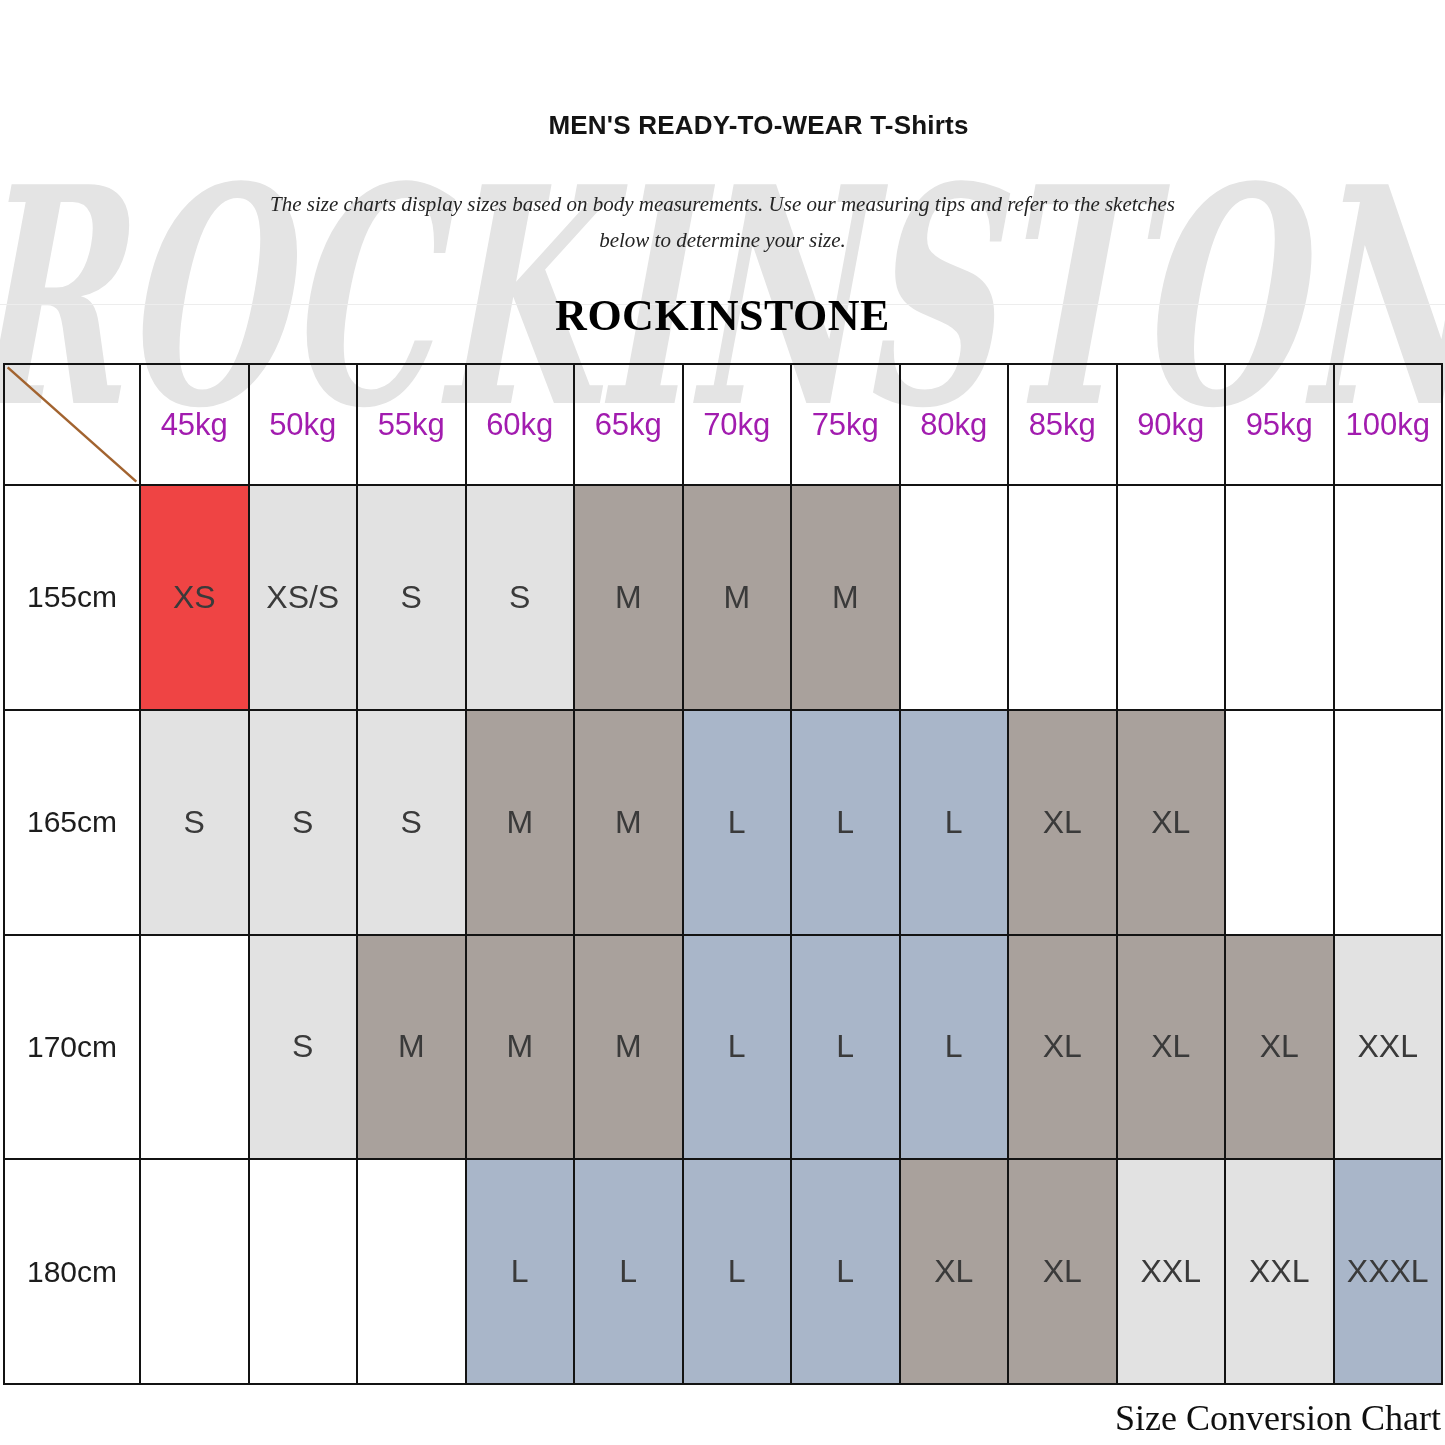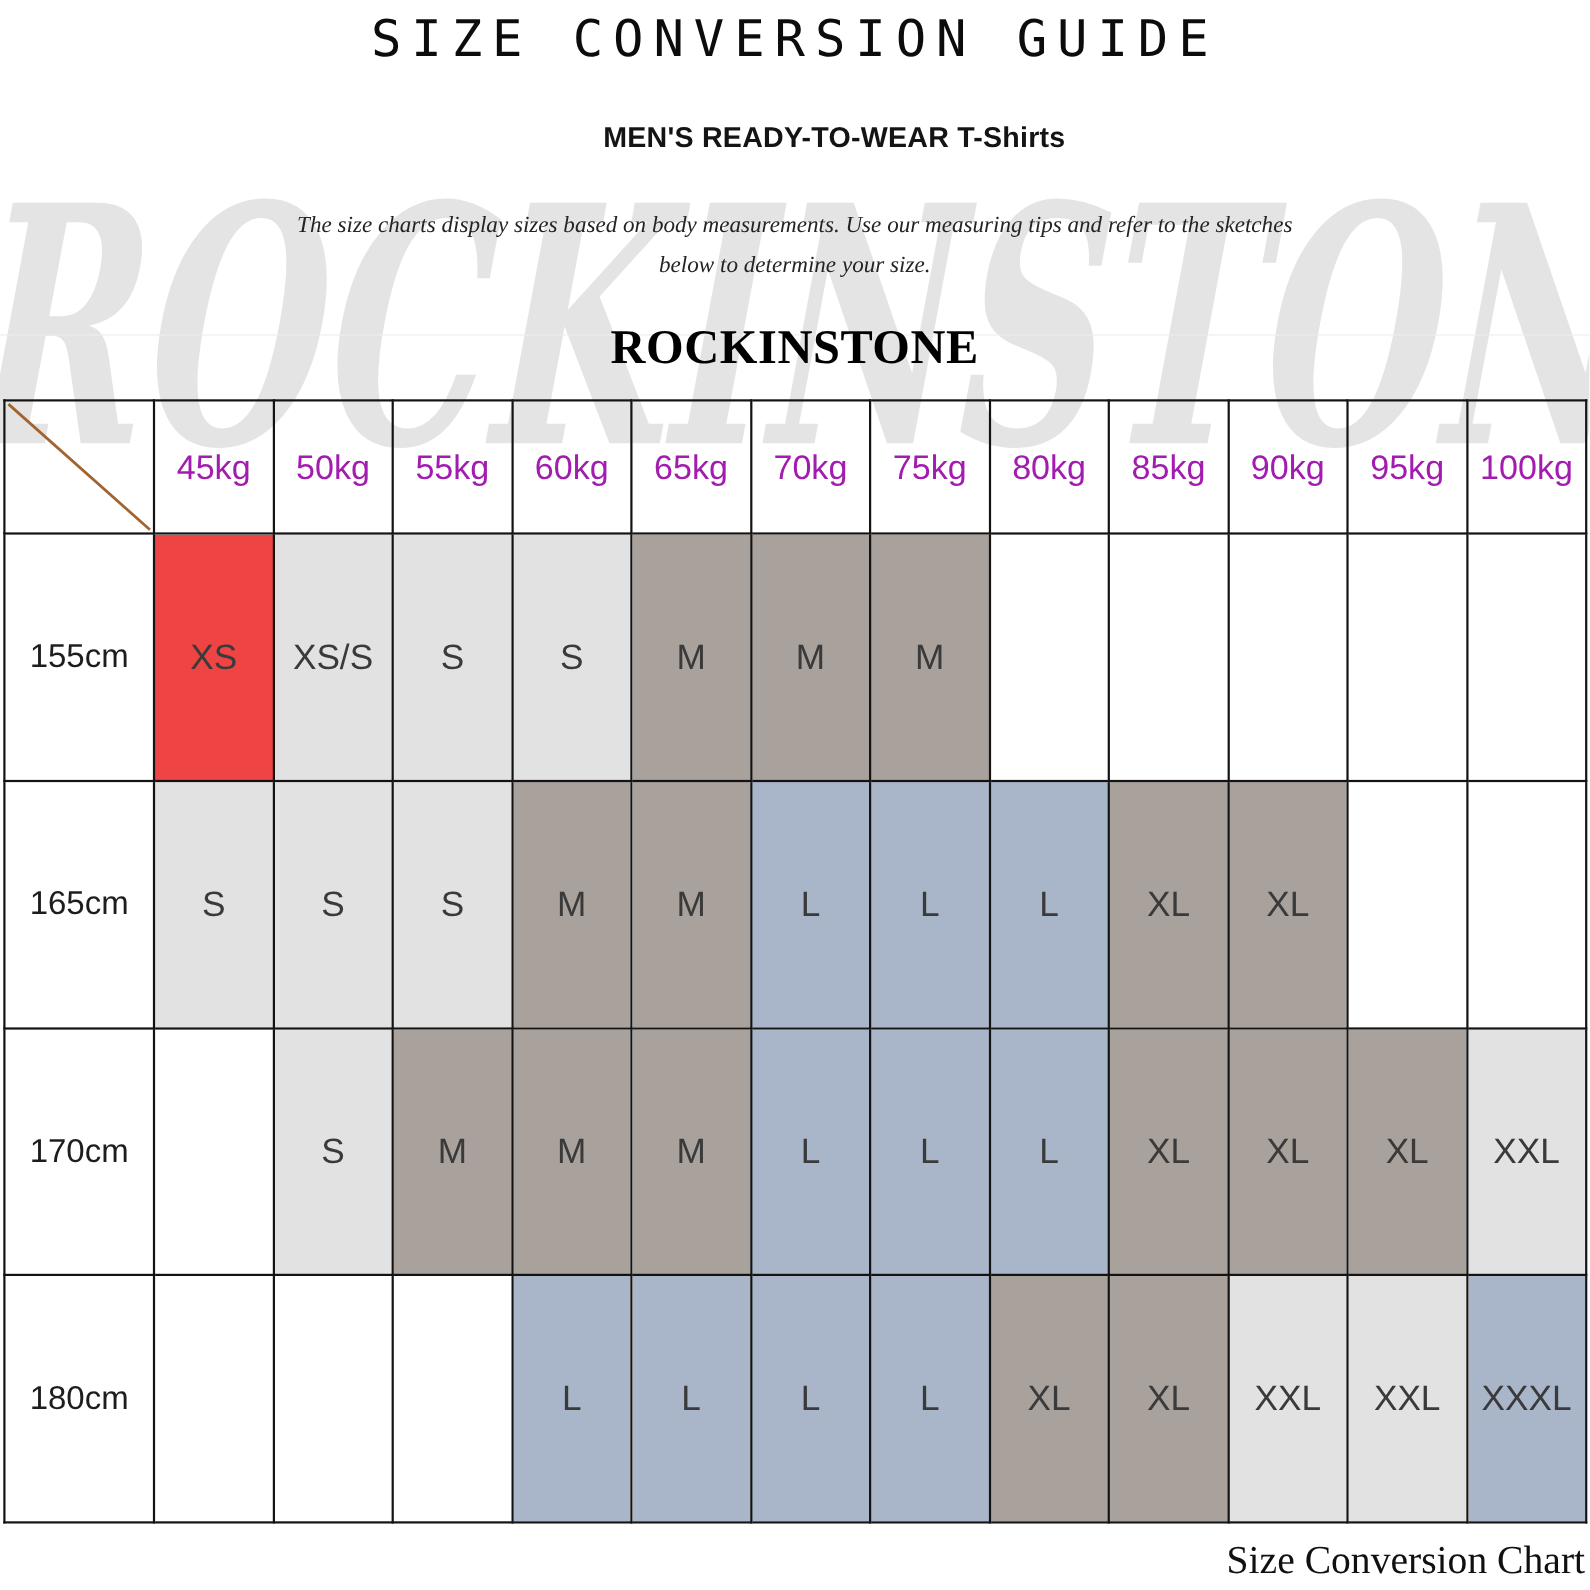--- a/index.html
+++ b/index.html
@@ -70,21 +70,20 @@
   }
 </style>
 </head>
 <body>
 
 <div class="page">
 
   <div class="watermark">ROCKINSTONE</div>
   <div class="rule-line"></div>
 
-  <div class="title">SIZE CONVERSION GUIDE</div>
   <div class="subtitle">MEN'S READY-TO-WEAR T-Shirts</div>
 
   <div class="desc">
     <span>The size charts display sizes based on body measurements. Use our measuring tips and refer to the sketches</span><br>
     <span>below to determine your size.</span>
   </div>
 
   <div class="brand">ROCKINSTONE</div>
 
   <table class="size-table">

